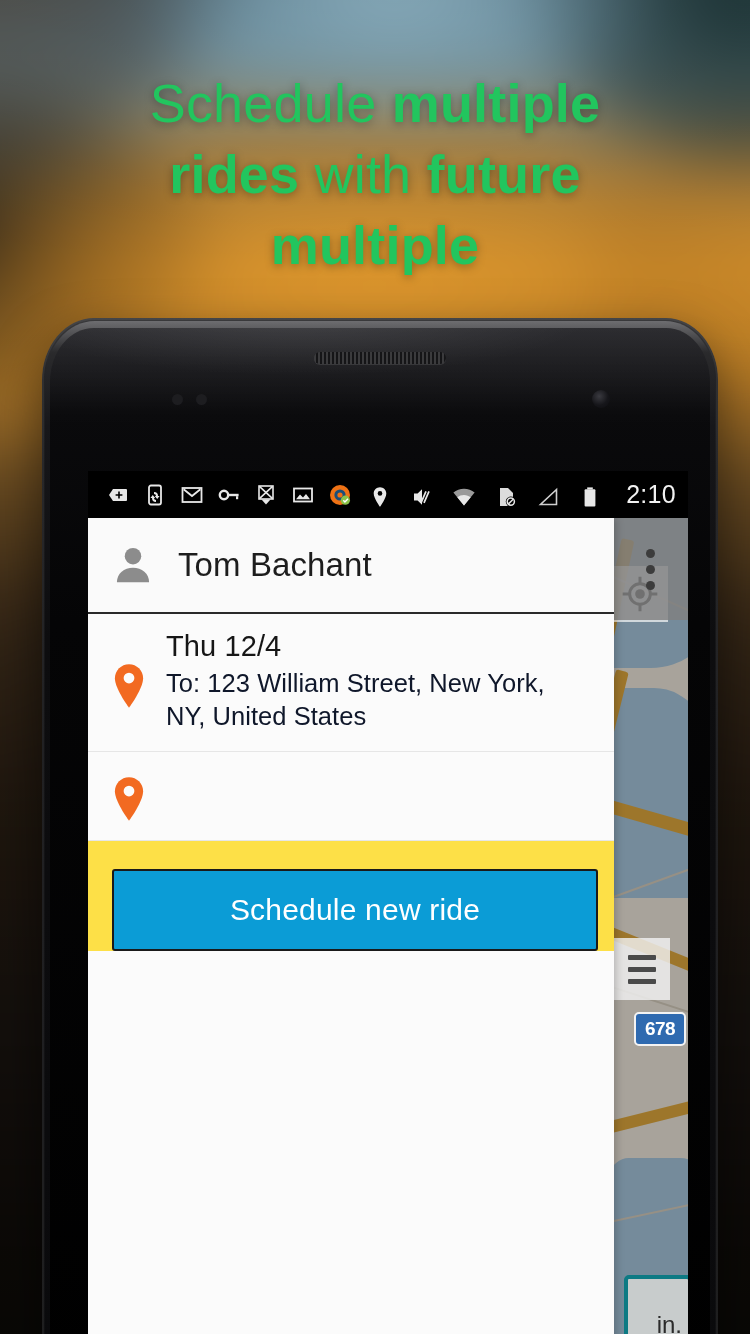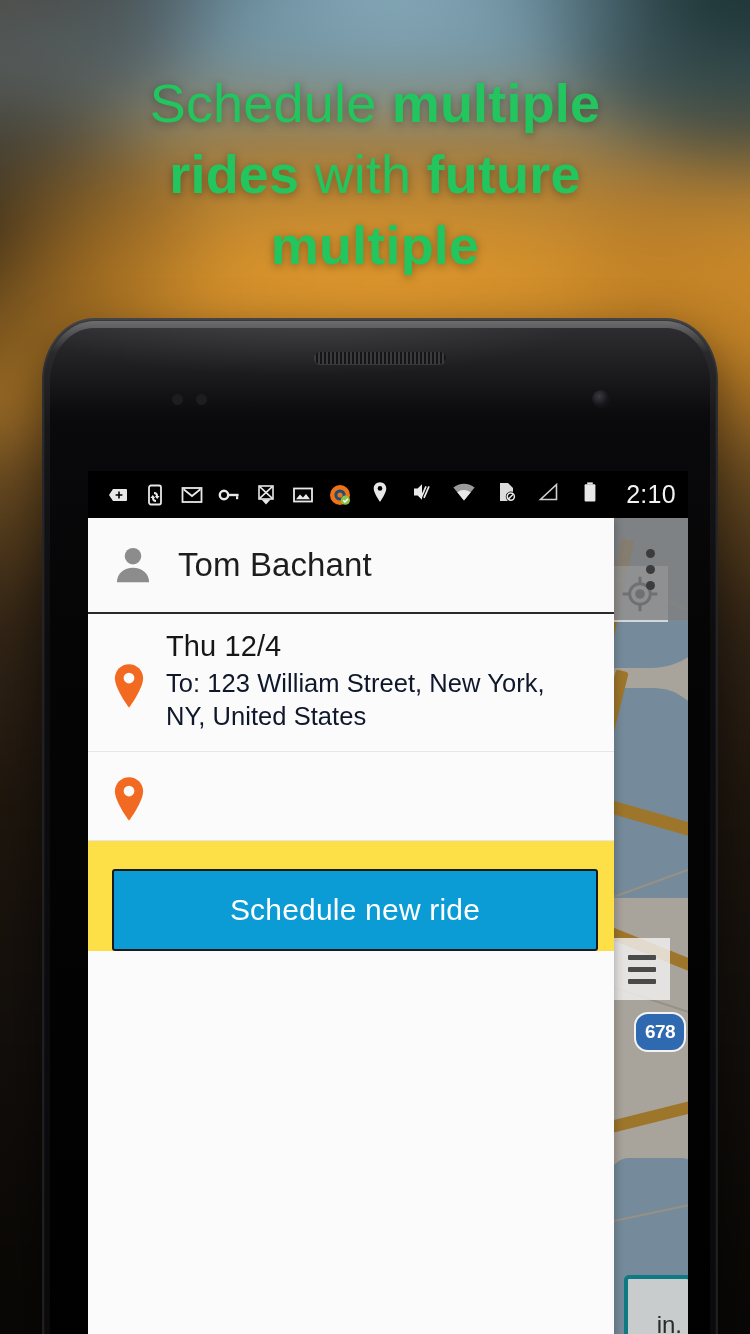--- a/index.html
+++ b/index.html
@@ -115,21 +115,21 @@
   }
 
   
   .statusbar {
     height: 47px; background: #000;
     display: flex; align-items: center;
     padding: 0 12px 0 18px;
     color: #e8e8e8;
   }
   .sb-left { display: flex; align-items: center; gap: 13px; }
-  .sb-right { display: flex; align-items: flex-start; gap: 18px; margin-left: auto; }
+  .sb-right { display: flex; align-items: flex-end; gap: 18px; margin-left: auto; }
   .sb-icon { width: 24px; height: 24px; display: block; }
   .sb-clock { font-size: 25px; font-weight: 400; letter-spacing: .3px; color: #f2f2f2; margin-left: 6px; }
 
   
   .map {
     position: absolute; left: 0; top: 47px; right: 0; bottom: 0;
     background: #e8e3da;
     overflow: hidden;
   }
   .map-canvas { position: absolute; inset: 0; }
@@ -149,21 +149,21 @@
   }
   .menu-btn {
     position: absolute; right: 18px; top: 420px;
     width: 56px; height: 62px;
     background: rgba(242,242,242,.82);
     display: flex; flex-direction: column; align-items: center; justify-content: center; gap: 7px;
   }
   .menu-bar { width: 28px; height: 5px; background: #4a4a4a; border-radius: 1px; }
   .shield {
     position: absolute; right: 2px; top: 494px;
-    width: 52px; height: 40px; border-radius: 14px;
+    width: 52px; height: 34px; border-radius: 5px;
     background: #2f6ab0; border: 2px solid #f3f3f3;
     color: #fff; font-size: 19px; font-weight: 700;
     display: flex; align-items: center; justify-content: center;
     letter-spacing: -.5px;
   }
   .teal-box {
     position: absolute; right: -4px; bottom: 42px;
     width: 68px; height: 74px;
     border: 4px solid #0d7a84;
     border-radius: 5px;

